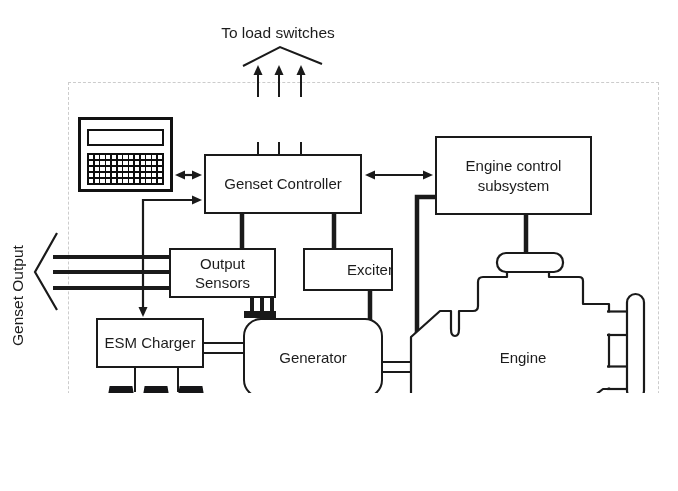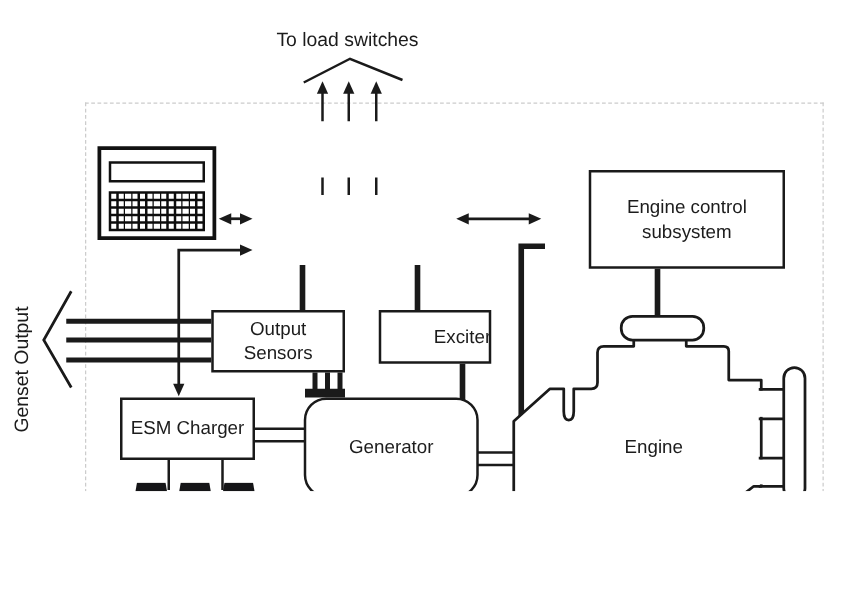--- a/index.html
+++ b/index.html
@@ -251,21 +251,22 @@
         <div class="key"></div>
         <div class="key"></div>
         <div class="key"></div>
         <div class="key"></div>
         <div class="key"></div>
         <div class="key"></div>
         <div class="key"></div>
       </div>
   </div>
 
-  <div class="box" style="left:435px;top:136px;width:157px;height:79px;margin-left:36px;">Engine control subsystem</div>
+  <div class="box" style="left:204px;top:154px;width:158px;height:60px;">Genset Controller</div>
+  <div class="box" style="left:435px;top:136px;width:157px;height:79px;">Engine control subsystem</div>
   <div class="box" style="left:169px;top:248px;width:107px;height:50px;">Output Sensors</div>
   <div class="box" style="left:303px;top:248px;width:90px;height:43px;padding-left:44px;">Exciter</div>
   <div class="box" style="left:96px;top:318px;width:108px;height:50px;">ESM Charger</div>
   <div class="box" style="left:243px;top:318px;width:140px;height:80px;border-radius:18px;">Generator</div>
   <div class="plainlabel" style="left:478px;top:349px;width:90px;">Engine</div>
 
   <div class="battery">
     <div class="bumps">
       <div class="bump" style="left:0;"></div>
       <div class="bump" style="left:35px;"></div>

